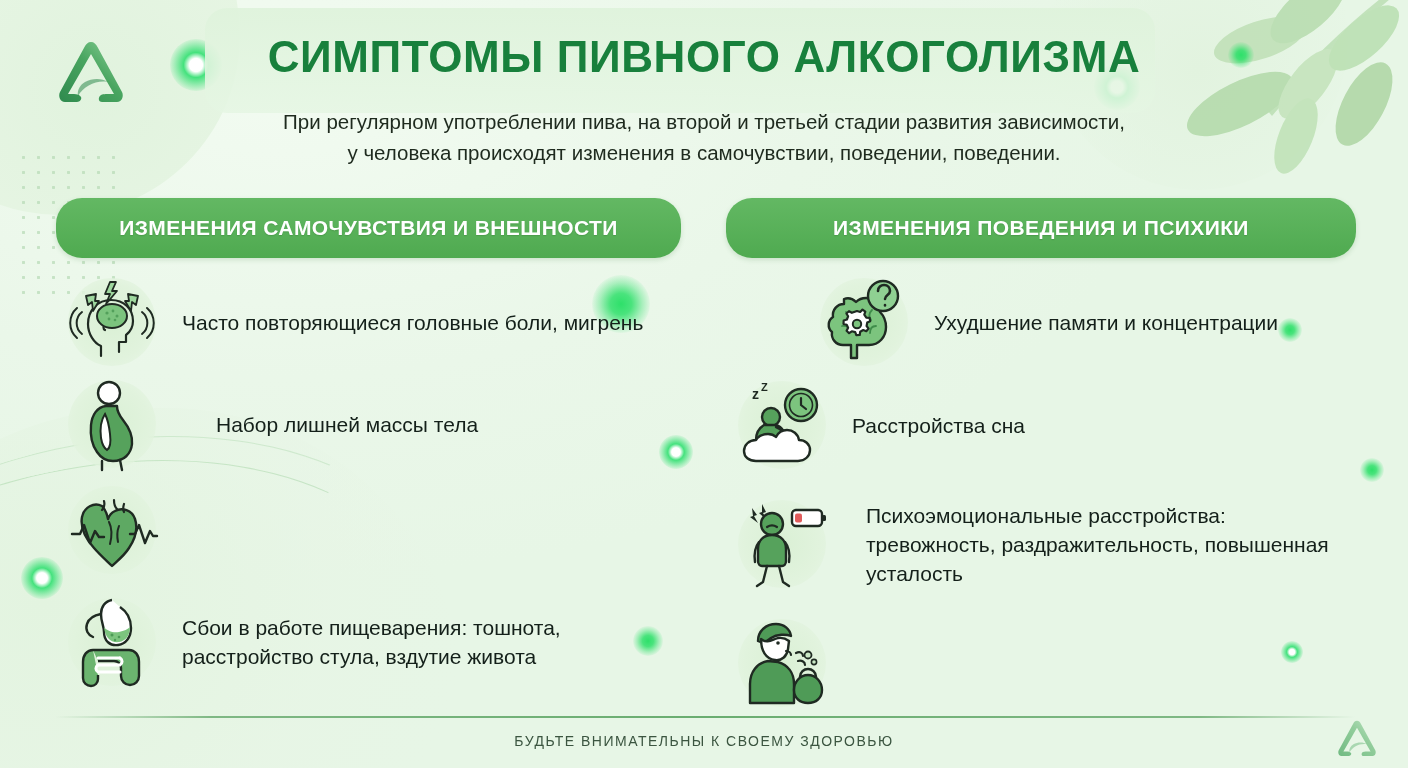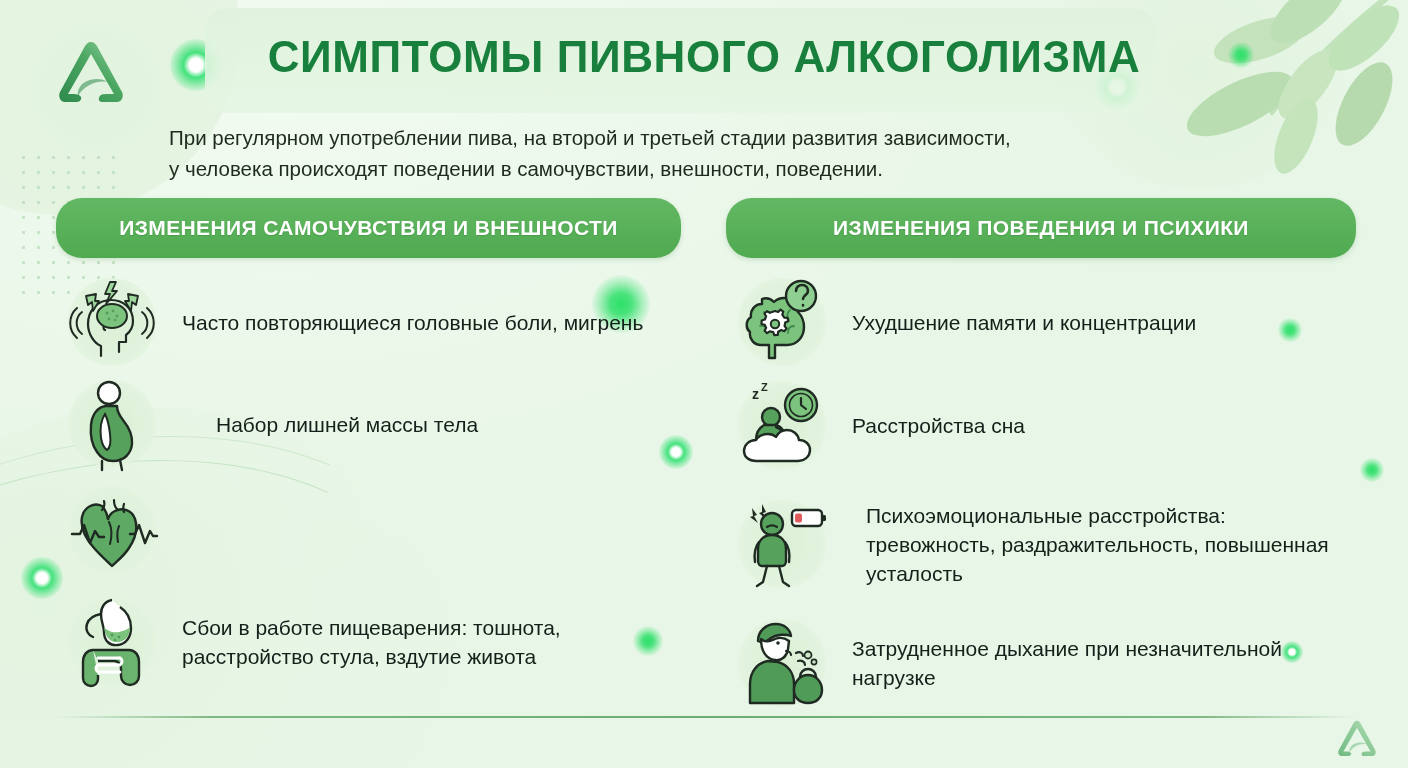--- a/index.html
+++ b/index.html
@@ -125,23 +125,23 @@
     font-weight: 700;
     letter-spacing: .6px;
     color: #18803c;
     white-space: nowrap;
   }
 
   .subtitle {
     position: absolute;
     left: 50%;
     transform: translateX(-50%);
-    top: 122px;
+    top: 106px;
     width: 1070px;
-    text-align: left;
+    text-align: center;
     font-size: 20.5px;
     line-height: 31px;
     color: #1e2a1e;
   }
 
   
   .col { position: absolute; top: 198px; }
   .col-left  { left: 56px;  width: 630px; }
   .col-right { left: 726px; width: 634px; }
 
@@ -201,21 +201,21 @@
     color: #14201a;
     max-width: 470px;
   }
 
   
   .col-left .item.r1 { height: 96px; }
   .col-left .item.r2 { height: 108px; gap: 48px; }
   .col-left .item.r3 { height: 104px; }
   .col-left .item.r4 { height: 120px; }
 
-  .col-right .item.r1 { height: 96px; }
+  .col-right .item.r1 { height: 96px; justify-content: center; }
   .col-right .item.r2 { height: 110px; }
   .col-right .item.r3 { height: 128px; gap: 28px; }
   .col-right .item.r4 { height: 110px; }
 
   
   .footer-rule {
     position: absolute;
     left: 55px; top: 716px;
     width: 1300px; height: 2px;
     background: linear-gradient(90deg, rgba(140,195,140,0) 0%, #7fb884 12%, #6aad70 50%, #7fb884 88%, rgba(140,195,140,0) 100%);
@@ -295,21 +295,21 @@
       </defs>
       <path d="M39 4 C42 4 44 6 45.5 9 L70 54 C72 58 70 64 65 64 L50 64 C47 64 46 61 47.5 58.5 C49 56 53 56 56 56 L62 56 L39 16 L16 56 L22 56 C25 56 28 57 29 59 C30 61 28 64 25 64 L13 64 C8 64 6 58 8 54 L32.5 9 C34 6 36 4 39 4 Z" fill="url(#lg1)"></path>
       <path d="M26 58 C32 48 44 42 56 44 C50 40 40 40 33 44 C28 47 25 52 26 58 Z" fill="#2f8a4e" opacity=".55"></path>
     </svg>
   </div>
 
   <div class="title">СИМПТОМЫ ПИВНОГО АЛКОГОЛИЗМА</div>
 
   <div class="subtitle">
     <div>При регулярном употреблении пива, на второй и третьей стадии развития зависимости,</div>
-    <div>у человека происходят поведении в самочувствии, внешности, поведении.</div>
+    <div>у человека происходят изменения в самочувствии, поведении, поведении.</div>
   </div>
 
   <div class="col col-left">
 
     <div class="banner">
       <span class="banner-text">ИЗМЕНЕНИЯ САМОЧУВСТВИЯ И ВНЕШНОСТИ</span>
     </div>
 
     <div class="items">
 
@@ -494,27 +494,27 @@
               <path d="M62 38 c4 -2 7 0 7 3"></path>
               <path d="M64 46 c4 -1 7 1 7 4"></path>
             </g>
             <circle cx="74" cy="40" r="3.5" fill="#c9e8c5" stroke="#1f2a22" stroke-width="1.8"></circle>
             <circle cx="80" cy="47" r="2.6" fill="#c9e8c5" stroke="#1f2a22" stroke-width="1.6"></circle>
 
             <path d="M66 62 c0 -5 4 -8 8 -8 c4 0 8 3 8 8" fill="none" stroke="#1f2a22" stroke-width="2.6" stroke-linecap="round"></path>
             <path d="M74 60 c-8 0 -14 7 -14 15 c0 8 6 13 14 13 c8 0 14 -5 14 -13 c0 -8 -6 -15 -14 -15 Z" fill="#4f9b57" stroke="#1f2a22" stroke-width="2.4"></path>
           </svg>
         </div>
-        <div class="item-text">Затрудненное дыхание при незначительной нагрузке</div>
       </div>
 
     </div>
   </div>
 
   <div class="footer-rule"></div>
+  <div class="footer-text">БУДЬТЕ ВНИМАТЕЛЬНЫ К СВОЕМУ ЗДОРОВЬЮ</div>
   <div class="logo-bottom">
     <svg viewBox="0 0 78 70" width="46" height="42">
       <defs>
         <linearGradient id="lg2" x1="0" y1="1" x2="1" y2="0">
           <stop offset="0%" stop-color="#58ae6d"></stop>
           <stop offset="60%" stop-color="#80c58c"></stop>
           <stop offset="100%" stop-color="#b8e0bd"></stop>
         </linearGradient>
       </defs>
       <path d="M39 4 C42 4 44 6 45.5 9 L70 54 C72 58 70 64 65 64 L50 64 C47 64 46 61 47.5 58.5 C49 56 53 56 56 56 L62 56 L39 16 L16 56 L22 56 C25 56 28 57 29 59 C30 61 28 64 25 64 L13 64 C8 64 6 58 8 54 L32.5 9 C34 6 36 4 39 4 Z" fill="url(#lg2)"></path>

